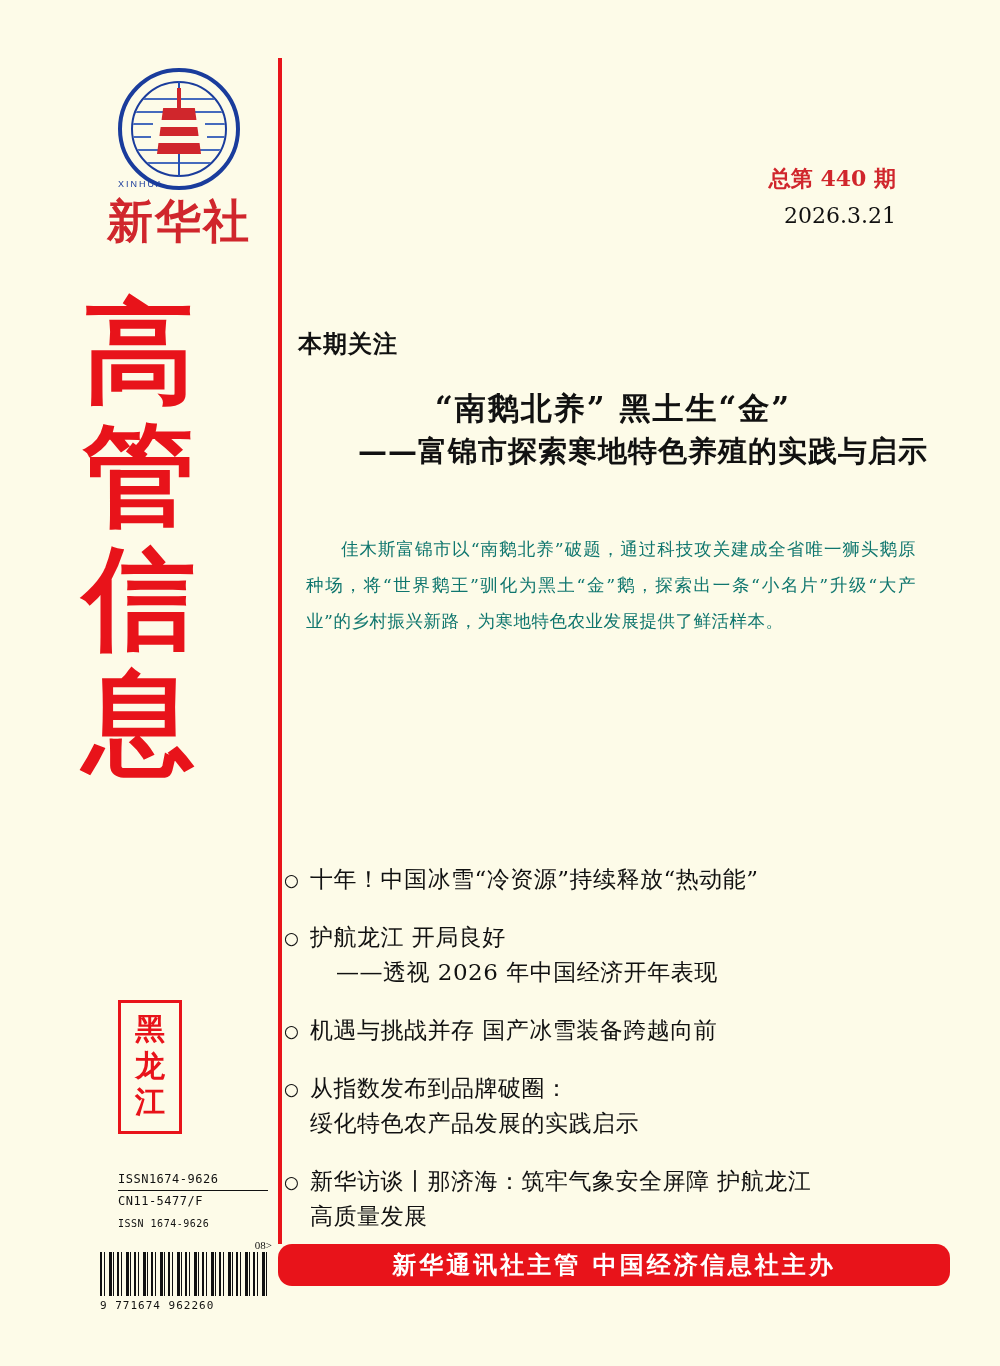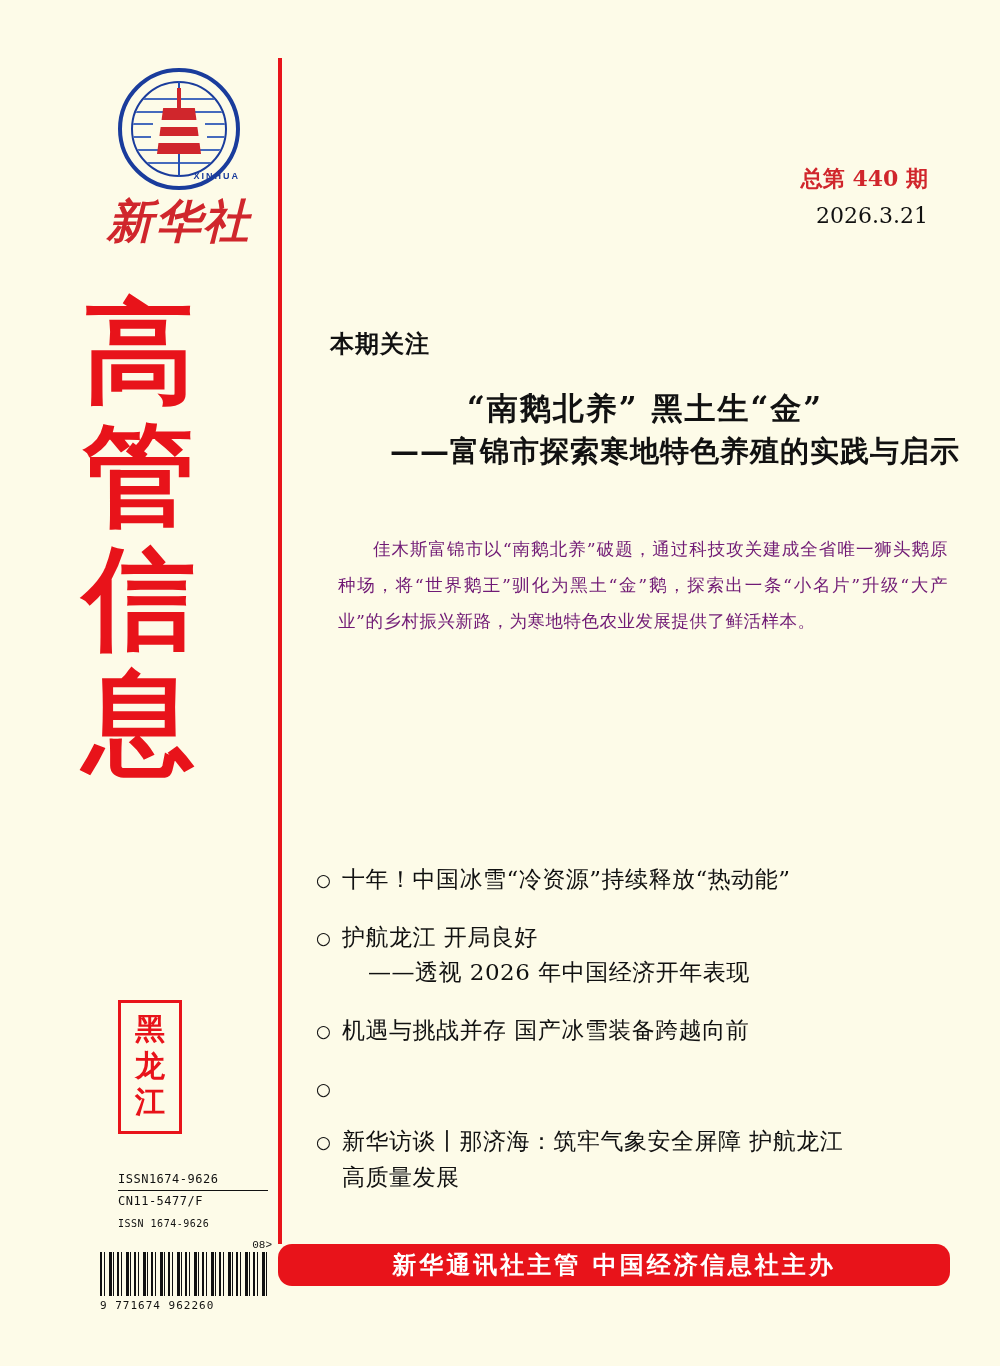--- a/index.html
+++ b/index.html
@@ -126,36 +126,35 @@
     top: 48px;
     width: 56px;
     height: 7px;
     background: #fdfbe8;
     transform: translateX(-28px);
   }
   .emblem .xinhua-text {
     position: absolute;
     left: 0;
     right: 0;
-    bottom: 9px;
-    text-align: right;
+    bottom: 1px;
+    text-align: left;
     font-size: 9px;
     letter-spacing: 2px;
     color: #1a3c9c;
     font-family: "Liberation Sans", sans-serif;
-    font-weight: bold;
+    font-weight: normal;
   }
   .brand-cn {
     margin-top: 8px;
     font-size: 46px;
     color: #d0262c;
     font-family: "DejaVu Serif", serif;
     font-weight: bold;
     letter-spacing: 2px;
-    font-style: italic;
     line-height: 1;
   }
 
   .big-title {
     position: absolute;
     left: 0;
     top: 290px;
     width: 278px;
     text-align: center;
     color: #e8131a;
@@ -222,39 +221,39 @@
     bottom: -2px;
     font-family: "DejaVu Sans Mono", monospace;
     font-size: 11px;
     letter-spacing: 1px;
     color: #111;
   }
   .barcode .suffix {
     position: absolute;
     right: -2px;
     top: -13px;
-    font-family: Liberation Mono, monospace;
+    font-family: Liberation Serif, serif;
     font-size: 11px;
     color: #111;
   }
 
   
   .v-divider {
     position: absolute;
     left: 278px;
     top: 58px;
     width: 4px;
     height: 1186px;
     background: #e8131a;
   }
 
   
   .right-col {
     position: absolute;
-    left: 316px;
+    left: 284px;
     top: 0;
     width: 650px;
     height: 1118px;
   }
   .issue-info {
     position: absolute;
     right: 38px;
     top: 160px;
     text-align: right;
     line-height: 1.7;
@@ -305,21 +304,21 @@
   }
 
   .abstract {
     position: absolute;
     left: 22px;
     top: 532px;
     width: 610px;
     font-family: "DejaVu Serif", serif;
     font-size: 17.5px;
     line-height: 2.05;
-    color: #701a75;
+    color: #0f766e;
     text-align: justify;
     text-indent: 2em;
     letter-spacing: .5px;
   }
 
   .toc {
     position: absolute;
     left: 0;
     top: 862px;
     width: 650px;
@@ -464,20 +463,24 @@
 
       <div class="toc-item">
         <div class="toc-bullet">○</div>
         <div class="toc-text">
           <span>机遇与挑战并存 国产冰雪装备跨越向前</span>
         </div>
       </div>
 
       <div class="toc-item">
         <div class="toc-bullet">○</div>
+        <div class="toc-text">
+          <span class="sub2">从指数发布到品牌破圈：</span>
+          <span class="sub2">绥化特色农产品发展的实践启示</span>
+        </div>
       </div>
 
       <div class="toc-item">
         <div class="toc-bullet">○</div>
         <div class="toc-text">
           <span class="sub2">新华访谈丨那济海：筑牢气象安全屏障 护航龙江</span>
           <span class="sub2">高质量发展</span>
         </div>
       </div>
 

